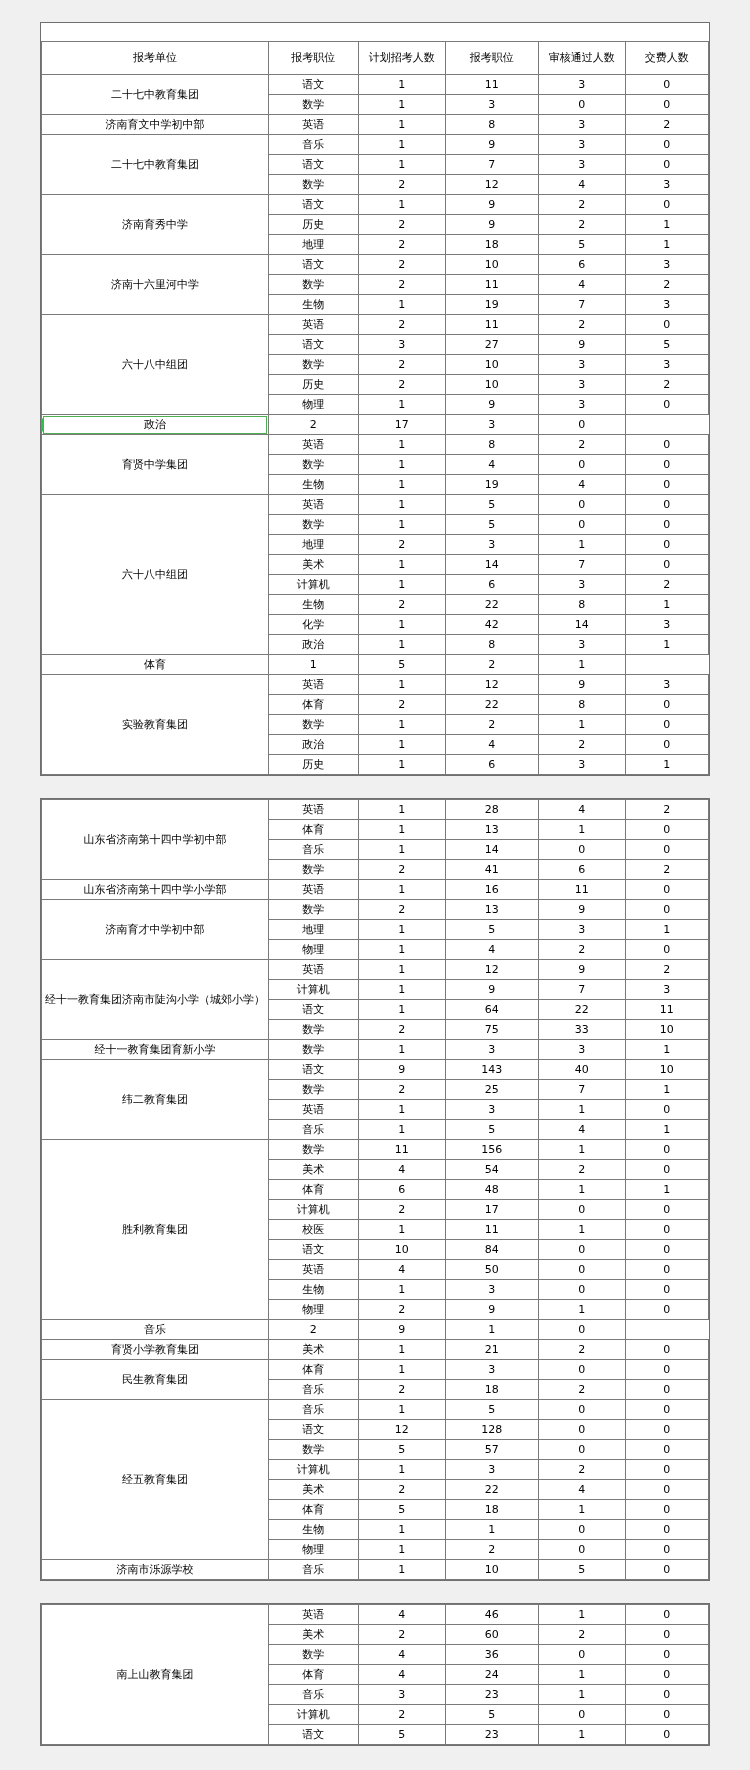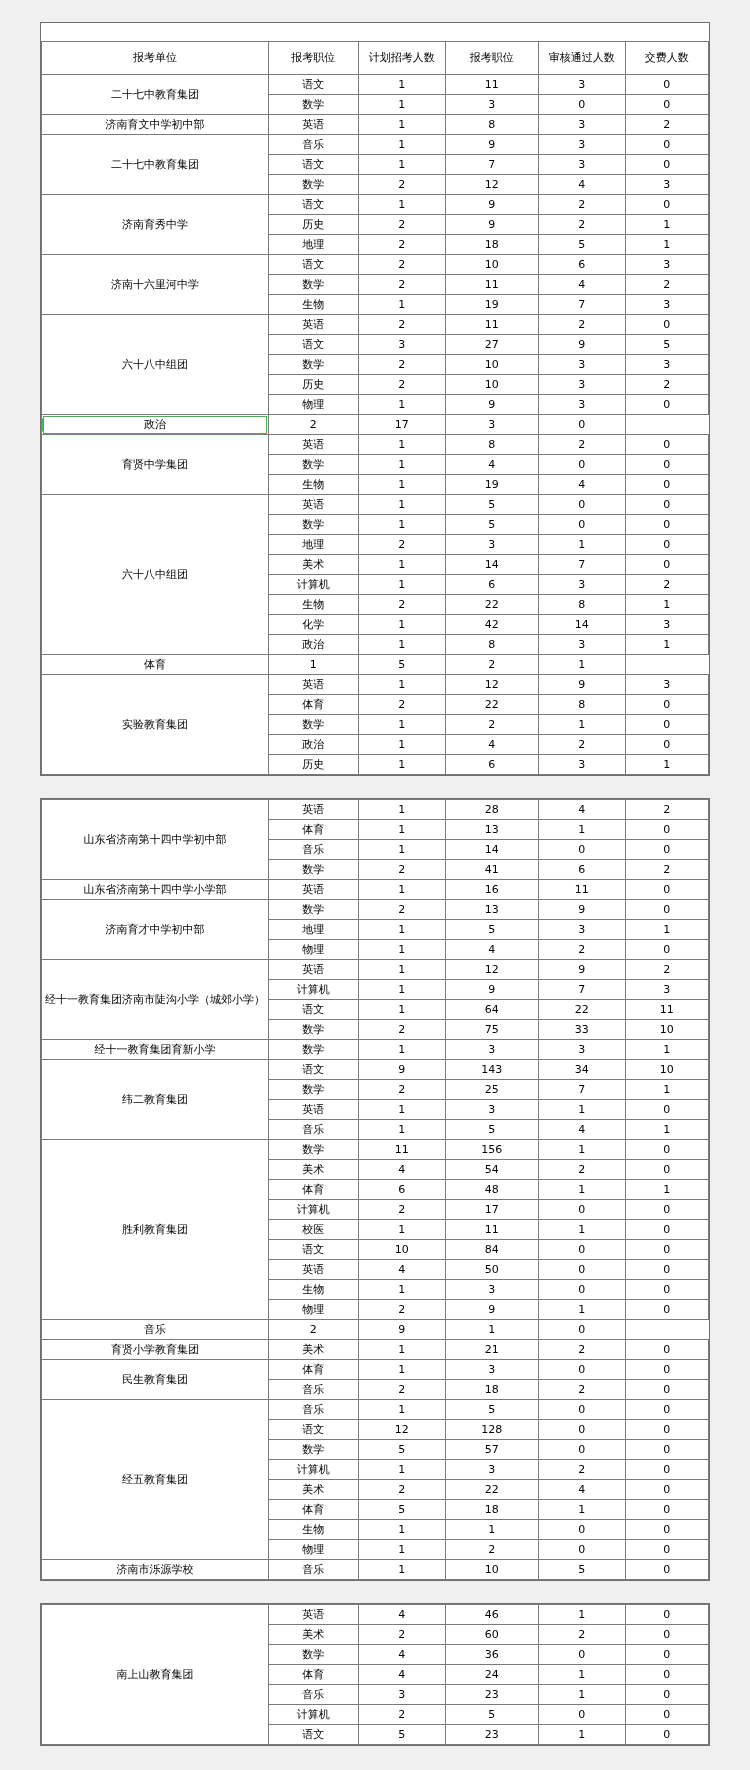--- a/index.html
+++ b/index.html
@@ -469,21 +469,21 @@
             <td>1</td>
             <td>3</td>
             <td>3</td>
             <td>1</td>
           </tr>
           <tr>
             <td class="unit" rowspan="4">纬二教育集团</td>
             <td>语文</td>
             <td>9</td>
             <td>143</td>
-            <td>34</td>
+            <td>40</td>
             <td>10</td>
           </tr>
           <tr>
             <td>数学</td>
             <td>2</td>
             <td>25</td>
             <td>7</td>
             <td>1</td>
           </tr>
           <tr>

